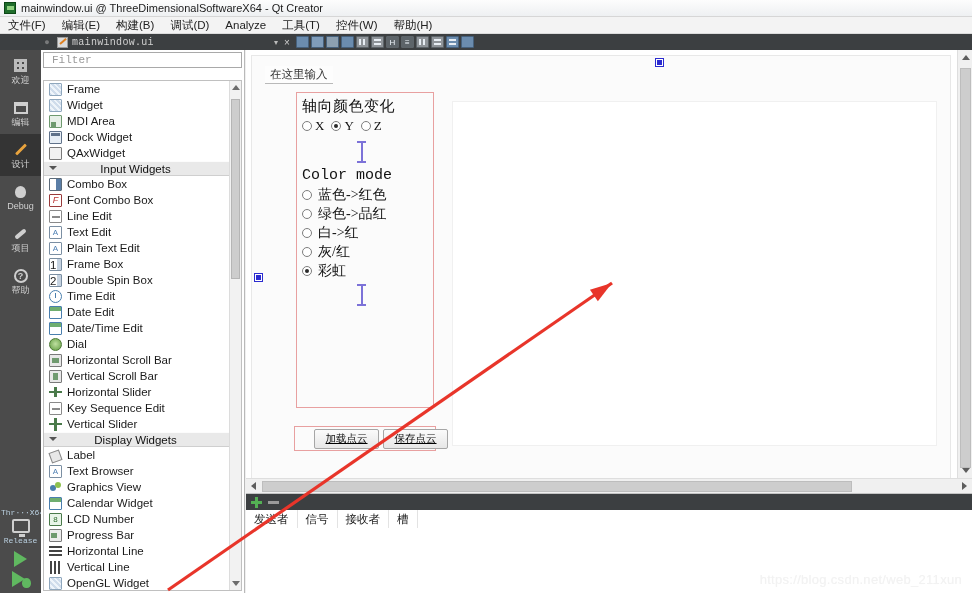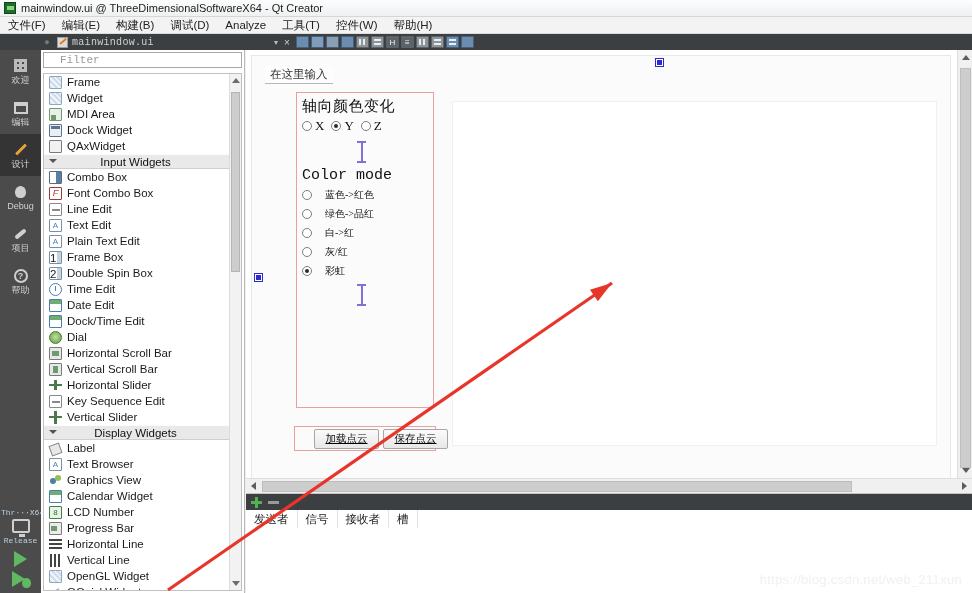--- a/index.html
+++ b/index.html
@@ -162,23 +162,23 @@
   }
 
   
   .widgetbox {
     position: absolute; left: 41px; top: 50px; width: 204px; height: 543px;
     background: #ffffff;
     border-right: 1px solid #b9b9b9;
     display: flex; flex-direction: column;
   }
   .filter {
-    height: 16px; margin: 2px 2px 5px 2px;
+    height: 16px; margin: 2px 2px 12px 2px;
     border: 1px solid #a9a9a9; background: #fff;
-    display: flex; align-items: center; padding-left: 16px;
+    display: flex; align-items: center; padding-left: 8px;
     font-size: 11px; color: #9a9a9a;
     font-family: "Liberation Mono", monospace;
   }
   .wlist {
     flex: 1; overflow: hidden; position: relative;
     border: 1px solid #c0c0c0; margin: 0 2px 2px 2px;
     background: #fff;
   }
   .wrow {
     height: 16px; display: flex; align-items: center;
@@ -336,21 +336,21 @@
   .ibeam::after {
     content: ""; position: absolute; left: 0; top: 0; width: 9px; height: 2px;
     background: #7c72d8;
     box-shadow: 0 20px 0 #7c72d8;
   }
   .cm-title {
     font-size: 15px; color: #111; font-family: "Liberation Mono", monospace;
     margin: 1px 0 2px 0; white-space: nowrap;
   }
   .cm-row { margin: 1px 0; }
-  .cm-row .radio { font-size: 10px; font-family: "Liberation Serif", serif; gap: 13px; }
+  .cm-row .radio { font-size: 14px; font-family: "Liberation Serif", serif; gap: 6px; }
   .btnrow {
     position: absolute; left: 0; bottom: -28px; width: 138px;
     display: flex; gap: 4px; padding: 0 2px;
   }
   .uibtn {
     flex: 1; height: 20px; font-size: 10.5px; color: #111;
     background: linear-gradient(#fbfbfb,#e7e7e7);
     border: 1px solid #a6a6a6; border-radius: 2px;
     display: flex; align-items: center; justify-content: center;
     white-space: nowrap; cursor: default;
@@ -584,21 +584,21 @@
         <div class="wrow">
           <span class="wicon clock"></span>
           <span>Time Edit</span>
         </div>
         <div class="wrow">
           <span class="wicon cal"></span>
           <span>Date Edit</span>
         </div>
         <div class="wrow">
           <span class="wicon cal"></span>
-          <span>Dock/Time Edit</span>
+          <span>Date/Time Edit</span>
         </div>
         <div class="wrow">
           <span class="wicon dial"></span>
           <span>Dial</span>
         </div>
         <div class="wrow">
           <span class="wicon hscroll"></span>
           <span>Horizontal Scroll Bar</span>
         </div>
         <div class="wrow">

